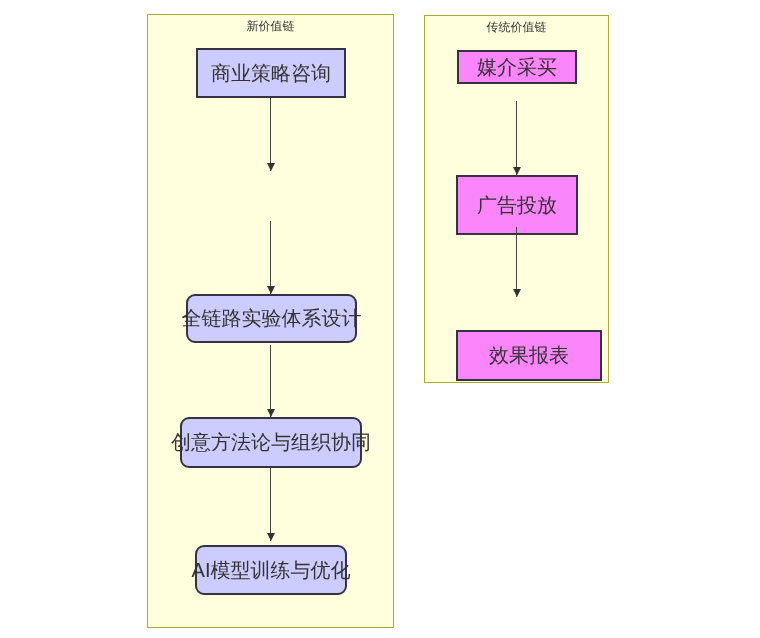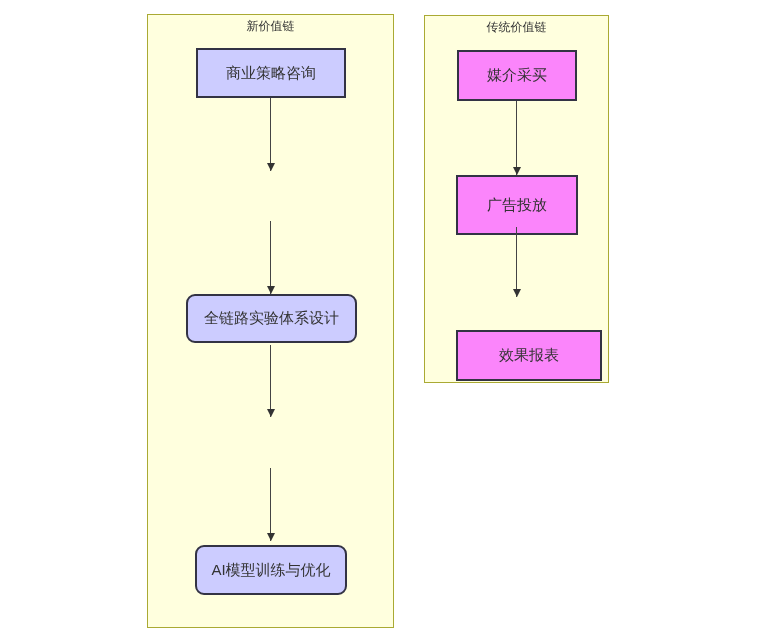--- a/index.html
+++ b/index.html
@@ -26,21 +26,21 @@
     line-height: 1.2;
   }
 
   .node {
     position: absolute;
     box-sizing: border-box;
     border: 2px solid #333344;
     display: flex;
     align-items: center;
     justify-content: center;
-    font-size: 15px;
+    font-size: 20px;
     color: #333333;
     text-align: center;
     white-space: nowrap;
   }
   .node.new  { background: #ccccff; }
   .node.trad { background: #fb85fb; }
   .node.rounded { border-radius: 9px; }
 
   .edge {
     position: absolute;
@@ -68,37 +68,38 @@
 
   <div class="cluster" style="left:424px; top:15px; width:185px; height:368px;">
     <div class="cluster-title">传统价值链</div>
   </div>
 
   <div class="node new" style="left:196px; top:48px; width:150px; height:50px;">商业策略咨询</div>
 
 
   <div class="node new rounded" style="left:186px; top:294px; width:171px; height:49px;">全链路实验体系设计</div>
 
+  <div class="node new rounded" style="left:180px; top:417px; width:182px; height:51px;">创意方法论与组织协同</div>
 
   <div class="node new rounded" style="left:195px; top:545px; width:152px; height:50px;">AI模型训练与优化</div>
 
   <div class="edge" style="left:270px; top:98px; height:73px;">
     <span class="arrowhead"></span>
   </div>
   <div class="edge" style="left:270px; top:221px; height:73px;">
     <span class="arrowhead"></span>
   </div>
   <div class="edge" style="left:270px; top:345px; height:72px;">
     <span class="arrowhead"></span>
   </div>
   <div class="edge" style="left:270px; top:468px; height:73px;">
     <span class="arrowhead"></span>
   </div>
 
-  <div class="node trad" style="left:457px; top:50px; width:120px; height:51px;">媒介采买</div>
+  <div class="node trad" style="left:457px; top:50px; width:120px; height:34px;">媒介采买</div>
 
   <div class="node trad" style="left:456px; top:175px; width:122px; height:60px;">广告投放</div>
 
   <div class="node trad" style="left:456px; top:297px; width:146px; height:51px;margin-top:33px;">效果报表</div>
 
   <div class="edge" style="left:516px; top:101px; height:74px;">
     <span class="arrowhead"></span>
   </div>
   <div class="edge" style="left:516px; top:227px; height:70px;">
     <span class="arrowhead"></span>

